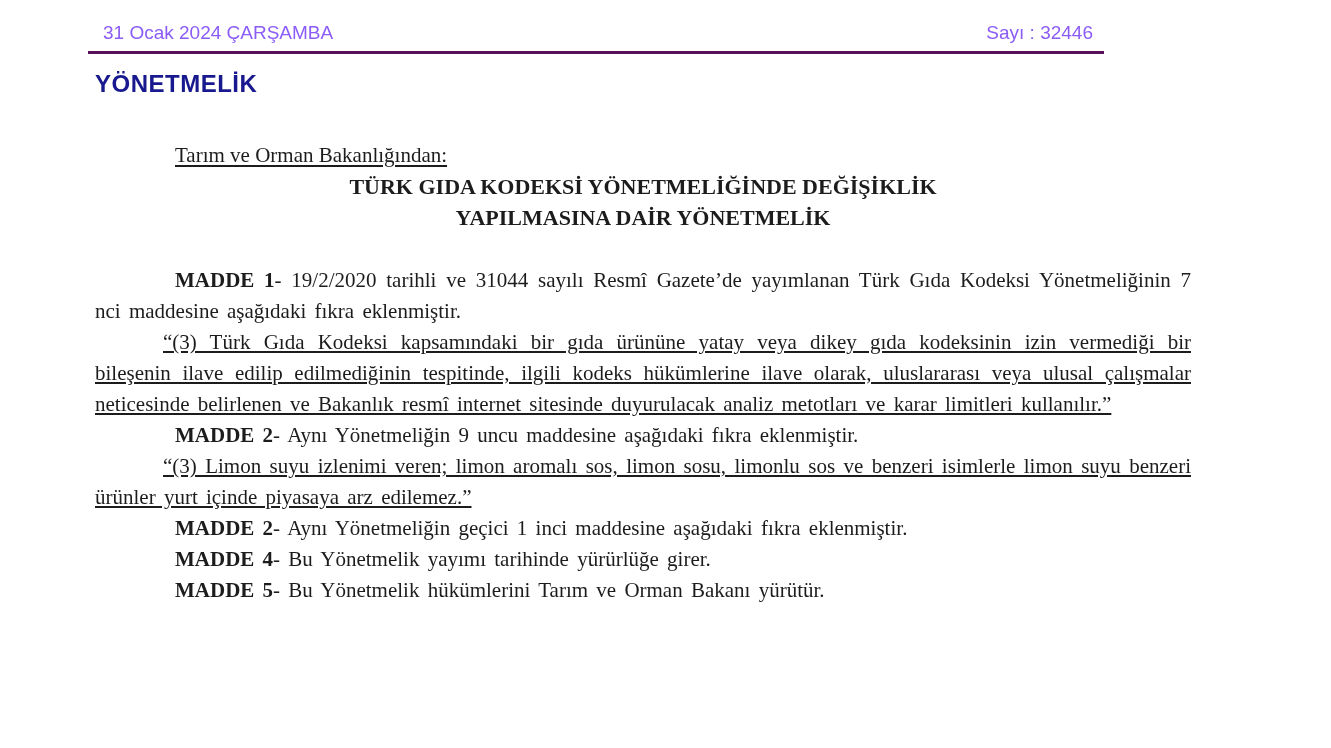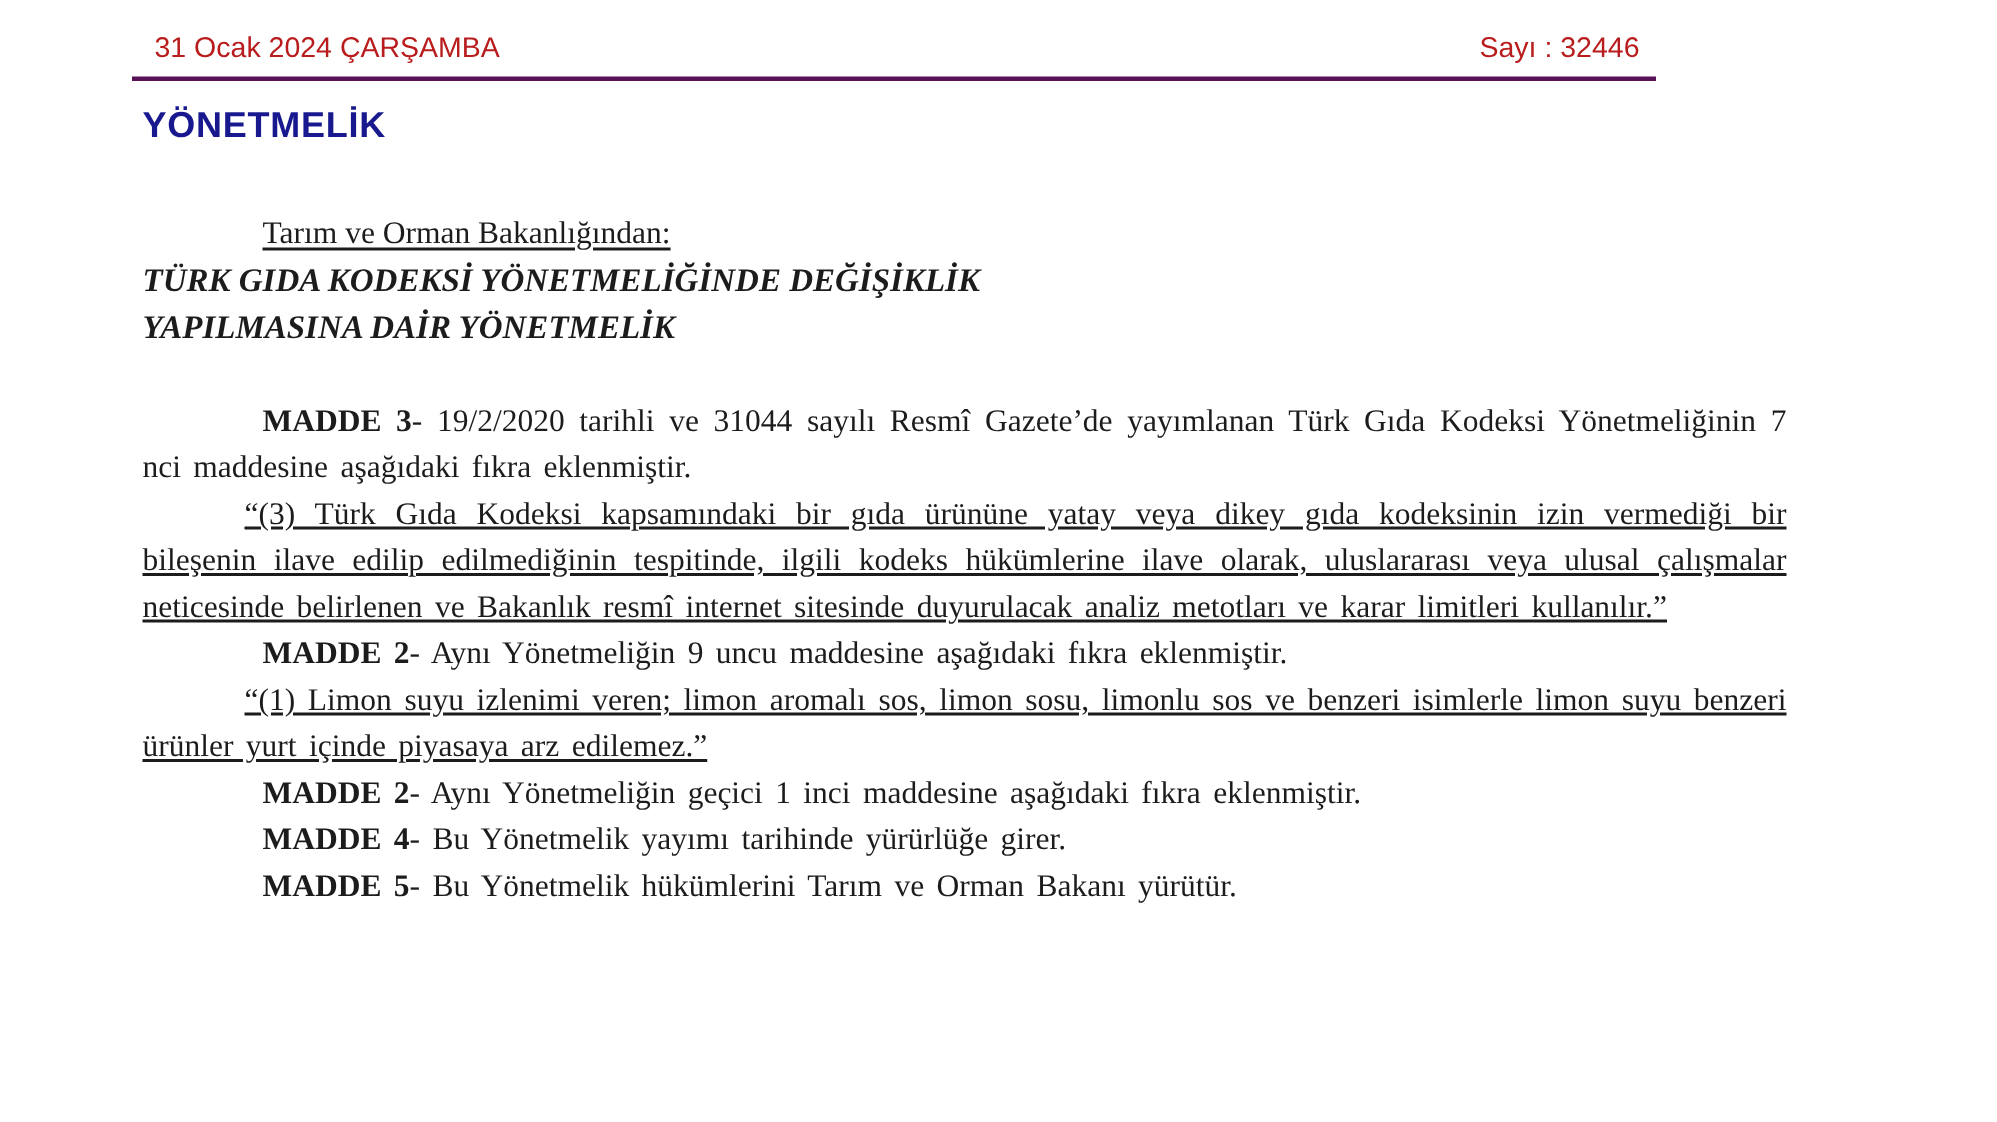--- a/index.html
+++ b/index.html
@@ -12,21 +12,21 @@
     font-family: "Liberation Serif", serif;
     color: var(--body_text, #1c1c1c);
   }
   .page { position: absolute; inset: 0; }
 
   .masthead-date, .masthead-issue {
     position: absolute;
     top: 22px;
     font-family: "Liberation Sans", sans-serif;
     font-size: 19px;
-    color: #b91c1c;
+    color: #8b5cf6;
     white-space: nowrap;
   }
   .masthead-date { left: 103px; }
   .masthead-issue { right: 238px; }
 
   .masthead-title {
     position: absolute;
     left: 95px; top: 12px; width: 1096px;
     text-align: center;
     font-family: "Liberation Serif", serif;
@@ -60,23 +60,23 @@
     line-height: 31px;
     margin-top: 28px;
   }
   .authority {
     margin: 0 0 0 80px;
     text-decoration: underline;
     text-underline-offset: 3px;
   }
   .doc-title {
     margin: 0;
+    text-align: center;
     font-weight: bold;
     font-size: 22px;
-    font-style: italic;
   }
   p.para {
     margin: 0;
     text-align: justify;
     word-spacing: 3px;
   }
   p.para-madde { text-indent: 80px; }
   p.para-quote { text-indent: 68px; text-decoration: underline; }
   p.first-para { margin-top: 32px; }
   .para b { font-weight: bold; }
@@ -96,27 +96,27 @@
   <div class="section-heading">YÖNETMELİK</div>
 
   <div class="content">
 
     <p class="authority">Tarım ve Orman Bakanlığından:</p>
 
     <p class="doc-title">TÜRK GIDA KODEKSİ YÖNETMELİĞİNDE DEĞİŞİKLİK</p>
 
     <p class="doc-title">YAPILMASINA DAİR YÖNETMELİK</p>
 
-    <p class="para para-madde first-para"><b>MADDE 3</b><span>- 19/2/2020 tarihli ve 31044 sayılı Resmî Gazete’de yayımlanan Türk Gıda Kodeksi Yönetmeliğinin 7 nci maddesine aşağıdaki fıkra eklenmiştir.</span></p>
+    <p class="para para-madde first-para"><b>MADDE 1</b><span>- 19/2/2020 tarihli ve 31044 sayılı Resmî Gazete’de yayımlanan Türk Gıda Kodeksi Yönetmeliğinin 7 nci maddesine aşağıdaki fıkra eklenmiştir.</span></p>
 
     <p class="para para-quote"><span>“(3) Türk Gıda Kodeksi kapsamındaki bir gıda ürününe yatay veya dikey gıda kodeksinin izin vermediği bir bileşenin ilave edilip edilmediğinin tespitinde, ilgili kodeks hükümlerine ilave olarak, uluslararası veya ulusal çalışmalar neticesinde belirlenen ve Bakanlık resmî internet sitesinde duyurulacak analiz metotları ve karar limitleri kullanılır.”</span></p>
 
     <p class="para para-madde"><b>MADDE 2</b><span>- Aynı Yönetmeliğin 9 uncu maddesine aşağıdaki fıkra eklenmiştir.</span></p>
 
-    <p class="para para-quote"><span>“(1) Limon suyu izlenimi veren; limon aromalı sos, limon sosu, limonlu sos ve benzeri isimlerle limon suyu benzeri ürünler yurt içinde piyasaya arz edilemez.”</span></p>
+    <p class="para para-quote"><span>“(3) Limon suyu izlenimi veren; limon aromalı sos, limon sosu, limonlu sos ve benzeri isimlerle limon suyu benzeri ürünler yurt içinde piyasaya arz edilemez.”</span></p>
 
     <p class="para para-madde"><b>MADDE 2</b><span>- Aynı Yönetmeliğin geçici 1 inci maddesine aşağıdaki fıkra eklenmiştir.</span></p>
 
 
     <p class="para para-madde"><b>MADDE 4</b><span>- Bu Yönetmelik yayımı tarihinde yürürlüğe girer.</span></p>
 
     <p class="para para-madde"><b>MADDE 5</b><span>- Bu Yönetmelik hükümlerini Tarım ve Orman Bakanı yürütür.</span></p>
 
   </div>
 </div>

